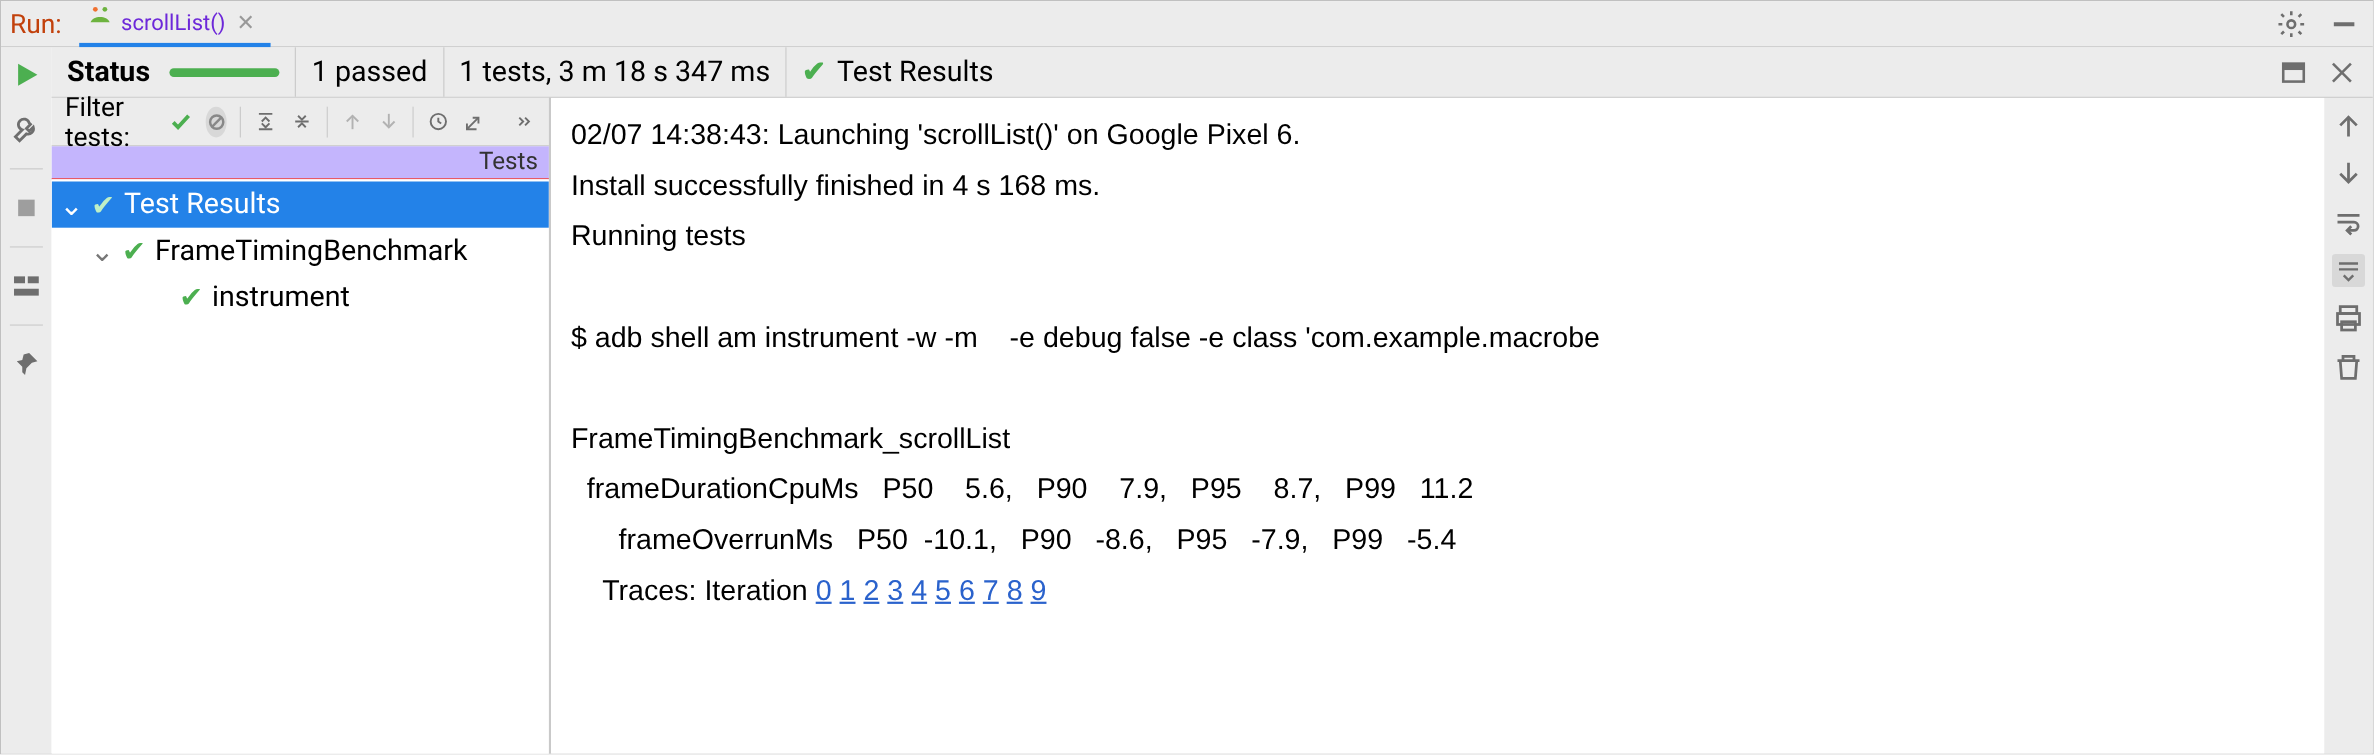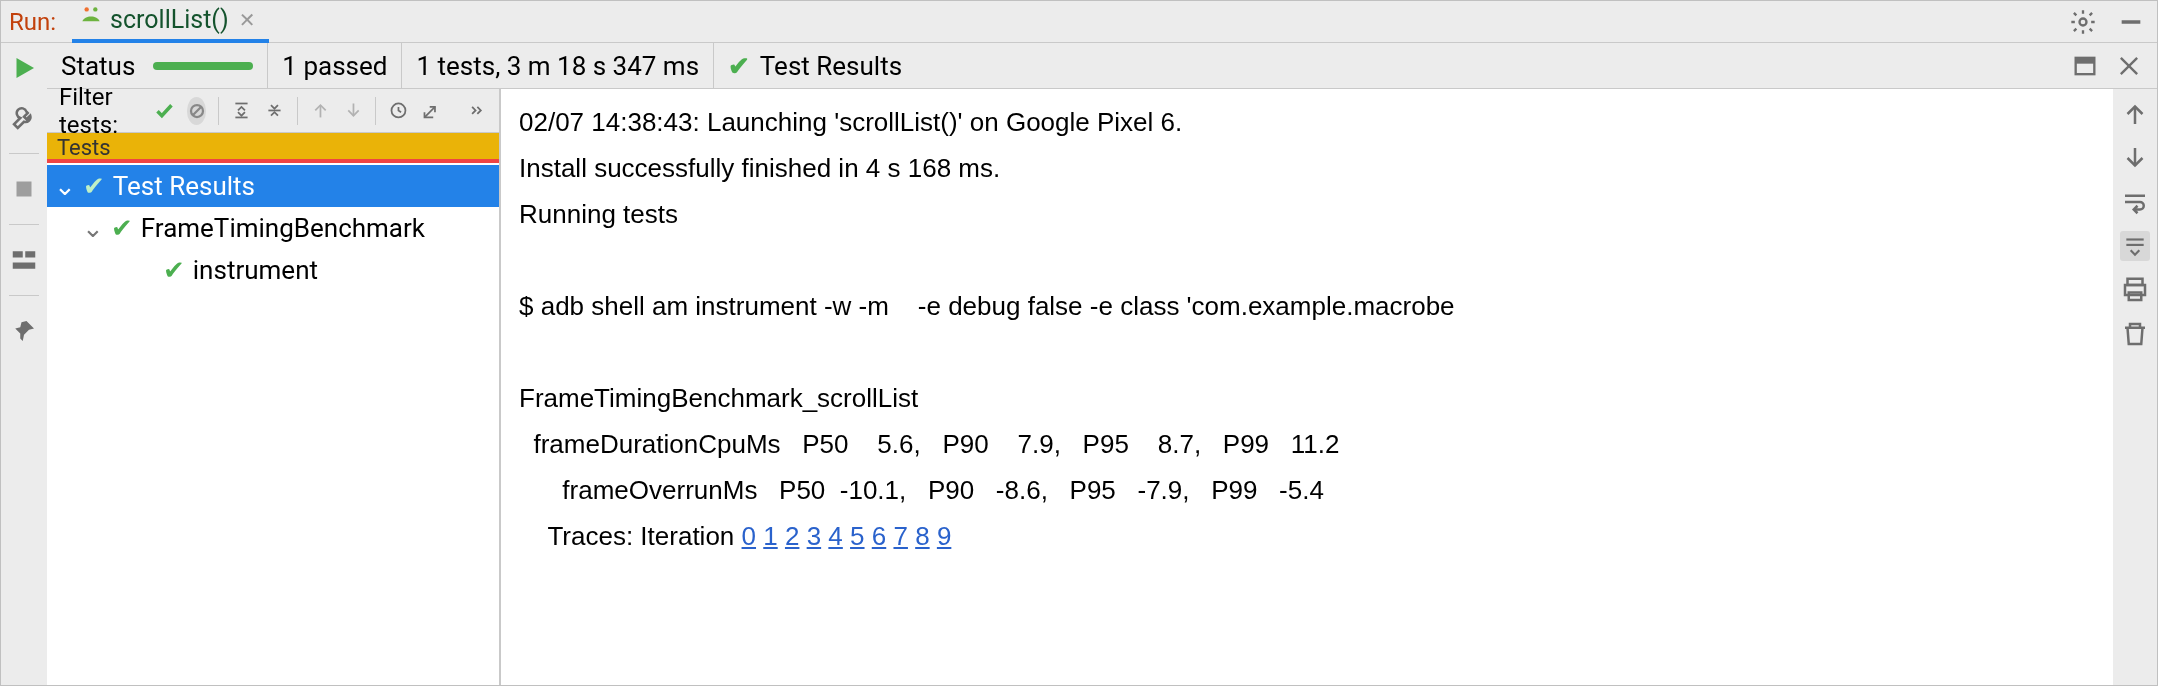--- a/index.html
+++ b/index.html
@@ -32,21 +32,21 @@
 .tab {
   display: flex;
   align-items: center;
   height: 42px;
   padding: 0 14px 0 6px;
   gap: 6px;
   border-bottom: 4px solid #2382e8;
   background: #ececec;
 }
 .tab-icon-svg { width: 26px; height: 26px; }
-.tab-title { font-size: 25px; color: #14532d; }
+.tab-title { font-size: 20px; color: #6d28d9; }
 .tab-close { color: #999; font-size: 20px; cursor: pointer; margin-left: 4px; }
 .tabbar-spacer { flex: 1; }
 .tabbar-right { display: flex; align-items: center; gap: 20px; margin-right: 12px; }
 .icon-btn { width: 28px; height: 28px; display: inline-flex; align-items: center; justify-content: center; color: #6e6e6e; cursor: pointer; }
 .icon-btn svg { width: 100%; height: 100%; }
 
 .body { flex: 1; display: flex; min-height: 0; }
 .left-rail {
   width: 46px;
   background: #ececec;
@@ -73,21 +73,21 @@
   display: flex;
   align-items: center;
 }
 .status-left {
   display: flex;
   align-items: center;
   gap: 18px;
   padding: 0 14px;
   height: 100%;
 }
-.status-label { font-size: 26px; }
+.status-label { font-size: 26px; font-weight: bold; }
 .status-bar-ind { width: 100px; height: 8px; background: #4caf50; border-radius: 4px; }
 .status-sep { width: 1px; height: 100%; background: #c9c9c9; }
 .status-passed { padding: 0 14px; font-size: 26px; }
 .status-summary { padding: 0 14px; font-size: 26px; }
 .status-flex { flex: 1; display: flex; align-items: center; gap: 10px; padding-left: 14px; }
 .check { color: #4caf50; font-weight: bold; font-size: 26px; }
 .status-right { display: flex; align-items: center; gap: 16px; margin-right: 14px; }
 .splitter-v { width: 2px; background: #c9c9c9; cursor: col-resize; }
 .left-pane {
   width: 452px;
@@ -110,21 +110,21 @@
 .tool-disabled { opacity: 0.45; }
 .tool-circle-slash {
   width: 28px; height: 28px; border-radius: 50%; background: #d8d8d8;
   display: inline-flex; align-items: center; justify-content: center;
   color: #888;
 }
 .toolbar-sep { width: 1px; height: 28px; background: #c9c9c9; }
 .toolbar-spacer { flex: 1; }
 .tree-header {
   height: 30px; padding: 2px 10px; font-size: 22px; color: #333;
-  border-bottom: 4px solid #ef4444; background: #eab308;
+  border-bottom: 1px solid #ef4444; background: #c4b5fd; text-align: right;
 }
 .tree { flex: 1; overflow: auto; background: #fff; padding-top: 2px; }
 .tree-row {
   display: flex; align-items: center; height: 42px; padding-left: 8px;
   gap: 8px; cursor: pointer; font-size: 26px;
 }
 .tree-row.selected { background: #2382e8; color: #fff; }
 .tree-row .arrow { width: 20px; display: inline-flex; justify-content: center; color: #777; }
 .tree-row.selected .arrow { color: #fff; }
 .tree-row .chk { color: #4caf50; }

